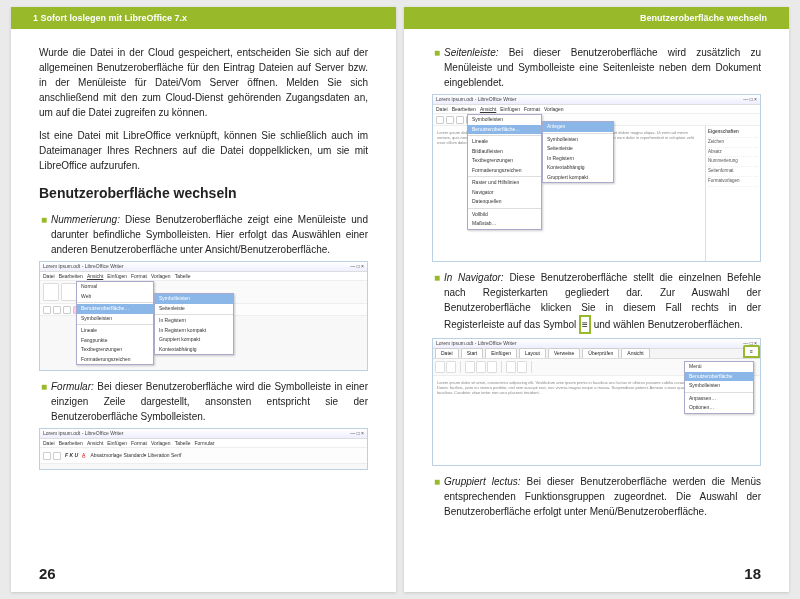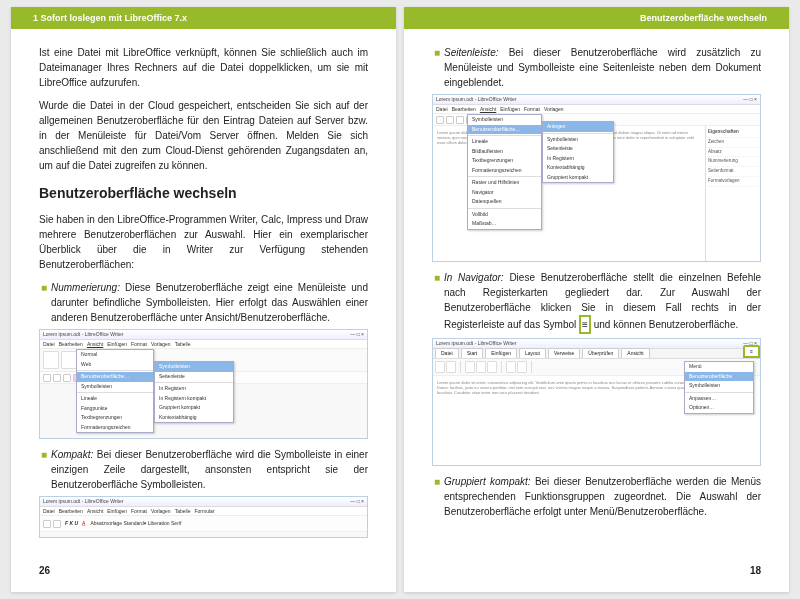--- a/index.html
+++ b/index.html
@@ -118,22 +118,22 @@
     font-size: 4.5px; padding: 2px;
   }
   .ss-sidebar .sitem { padding: 1px 0; color: #555; border-bottom: 1px dotted #eee; }
   .ss-doc {
     flex: 1; background: #fff;
     font-size: 4.5px; color: #777;
     padding: 4px; line-height: 1.4;
     overflow: hidden;
   }
   .page-num {
-    position: absolute; bottom: 16px;
-    font-size: 10px; font-weight: 600; color: #222; text-align: center;
+    position: absolute; bottom: 10px;
+    font-size: 15px; font-weight: 600; color: #222; text-align: center;
   }
   .page-num.left { left: 28px; }
   .page-num.right { right: 28px; }
   .hlbox {
     border: 2px solid #97b92a;
     padding: 0 1px;
     display: inline-block;
   }
   .tabstrip {
     height: 10px; background: #f5f5f5; border-bottom: 1px solid #ddd;
@@ -158,24 +158,23 @@
   .loremtiny { font-size: 4px; color: #888; line-height: 1.3; }
 </style>
 </head>
 <body>
 
 <div class="page">
   <div class="top-bar">
     <span>1   Sofort loslegen mit LibreOffice 7.x</span>
   </div>
   <div class="content">
+    <p>Wurde die Datei in der Cloud gespeichert, entscheiden Sie sich auf der allgemeinen Benutzeroberfläche für den Eintrag Dateien auf Server bzw. in der Menüleiste für Datei/Vom Server öffnen. Melden Sie sich anschließend mit den zum Cloud-Dienst gehörenden Zugangsdaten an, um auf die Datei zugreifen zu können.</p>
     <p>Ist eine Datei mit LibreOffice verknüpft, können Sie schließlich auch im Dateimanager Ihres Rechners auf die Datei doppelklicken, um sie mit LibreOffice aufzurufen.</p>
-    <p>Wurde die Datei in der Cloud gespeichert, entscheiden Sie sich auf der allgemeinen Benutzeroberfläche für den Eintrag Dateien auf Server bzw. in der Menüleiste für Datei/Vom Server öffnen. Melden Sie sich anschließend mit den zum Cloud-Dienst gehörenden Zugangsdaten an, um auf die Datei zugreifen zu können.</p>
     <h2>Benutzeroberfläche wechseln</h2>
-    <p>Sie haben in den LibreOffice-Programmen Writer, Calc, Impress und Draw mehrere Benutzeroberflächen zur Auswahl. Hier ein exemplarischer Überblick über die in Writer zur Verfügung stehenden Benutzeroberflächen:</p>
 
     <div class="bullet">
       <div class="marker">■</div>
       <div class="btxt">
         <span class="italic">Nummerierung:</span><span> Diese Benutzeroberfläche zeigt eine Menüleiste und darunter befindliche Symbolleisten. Hier erfolgt das Auswählen einer anderen Benutzeroberfläche unter Ansicht/Benutzeroberfläche.</span>
       </div>
     </div>
 
     <div class="screenshot" style="height:110px;">
       <div class="ss-titlebar">
@@ -227,21 +226,21 @@
         <div class="ditem">In Registern</div>
         <div class="ditem">In Registern kompakt</div>
         <div class="ditem">Gruppiert kompakt</div>
         <div class="ditem">Kontextabhängig</div>
       </div>
     </div>
 
     <div class="bullet">
       <div class="marker">■</div>
       <div class="btxt">
-        <span class="italic">Kompakt:</span><span> Bei dieser Benutzeroberfläche wird die Symbolleiste in einer einzigen Zeile dargestellt, ansonsten entspricht sie der Benutzeroberfläche Symbolleisten.</span>
+        <span class="italic">Formular:</span><span> Bei dieser Benutzeroberfläche wird die Symbolleiste in einer einzigen Zeile dargestellt, ansonsten entspricht sie der Benutzeroberfläche Symbolleisten.</span>
       </div>
     </div>
 
     <div class="screenshot" style="height:42px;">
       <div class="ss-titlebar">
         <span>Lorem ipsum.odt - LibreOffice Writer</span>
         <span>— □ ×</span>
       </div>
       <div class="ss-menubar">
         <span>Datei</span>
@@ -335,21 +334,21 @@
         <div class="ditem">Seitenleiste</div>
         <div class="ditem">In Registern</div>
         <div class="ditem">Kontextabhängig</div>
         <div class="ditem">Gruppiert kompakt</div>
       </div>
     </div>
 
     <div class="bullet">
       <div class="marker">■</div>
       <div class="btxt">
-        <span class="italic">In Navigator:</span><span> Diese Benutzeroberfläche stellt die einzelnen Befehle nach Registerkarten gegliedert dar. Zur Auswahl der Benutzeroberfläche klicken Sie in diesem Fall rechts in der Registerleiste auf das Symbol </span><span class="hlbox">≡</span><span> und können Benutzeroberfläche.</span>
+        <span class="italic">In Navigator:</span><span> Diese Benutzeroberfläche stellt die einzelnen Befehle nach Registerkarten gegliedert dar. Zur Auswahl der Benutzeroberfläche klicken Sie in diesem Fall rechts in der Registerleiste auf das Symbol </span><span class="hlbox">≡</span><span> und wählen Benutzeroberflächen.</span>
       </div>
     </div>
 
     <div class="screenshot" style="height:128px; display:flex; flex-direction:column;">
       <div class="ss-titlebar">
         <span>Lorem ipsum.odt - LibreOffice Writer</span>
         <span>— □ ×</span>
       </div>
       <div class="tabstrip">
         <div class="tab">Datei</div>
@@ -387,19 +386,19 @@
         <div class="ditem">Symbolleisten</div>
         <div class="sep"></div>
         <div class="ditem">Anpassen…</div>
         <div class="ditem">Optionen…</div>
       </div>
     </div>
 
     <div class="bullet">
       <div class="marker">■</div>
       <div class="btxt">
-        <span class="italic">Gruppiert kompakt:</span><span> Bei dieser Benutzeroberfläche werden die Menüs entsprechenden Funktionsgruppen zugeordnet. Die Auswahl der Benutzeroberfläche erfolgt unter Menü/Benutzeroberfläche.</span>
+        <span class="italic">Gruppiert lectus:</span><span> Bei dieser Benutzeroberfläche werden die Menüs entsprechenden Funktionsgruppen zugeordnet. Die Auswahl der Benutzeroberfläche erfolgt unter Menü/Benutzeroberfläche.</span>
       </div>
     </div>
 
   </div>
   <div class="page-num right">18</div>
 </div>
 
 </body></html>

